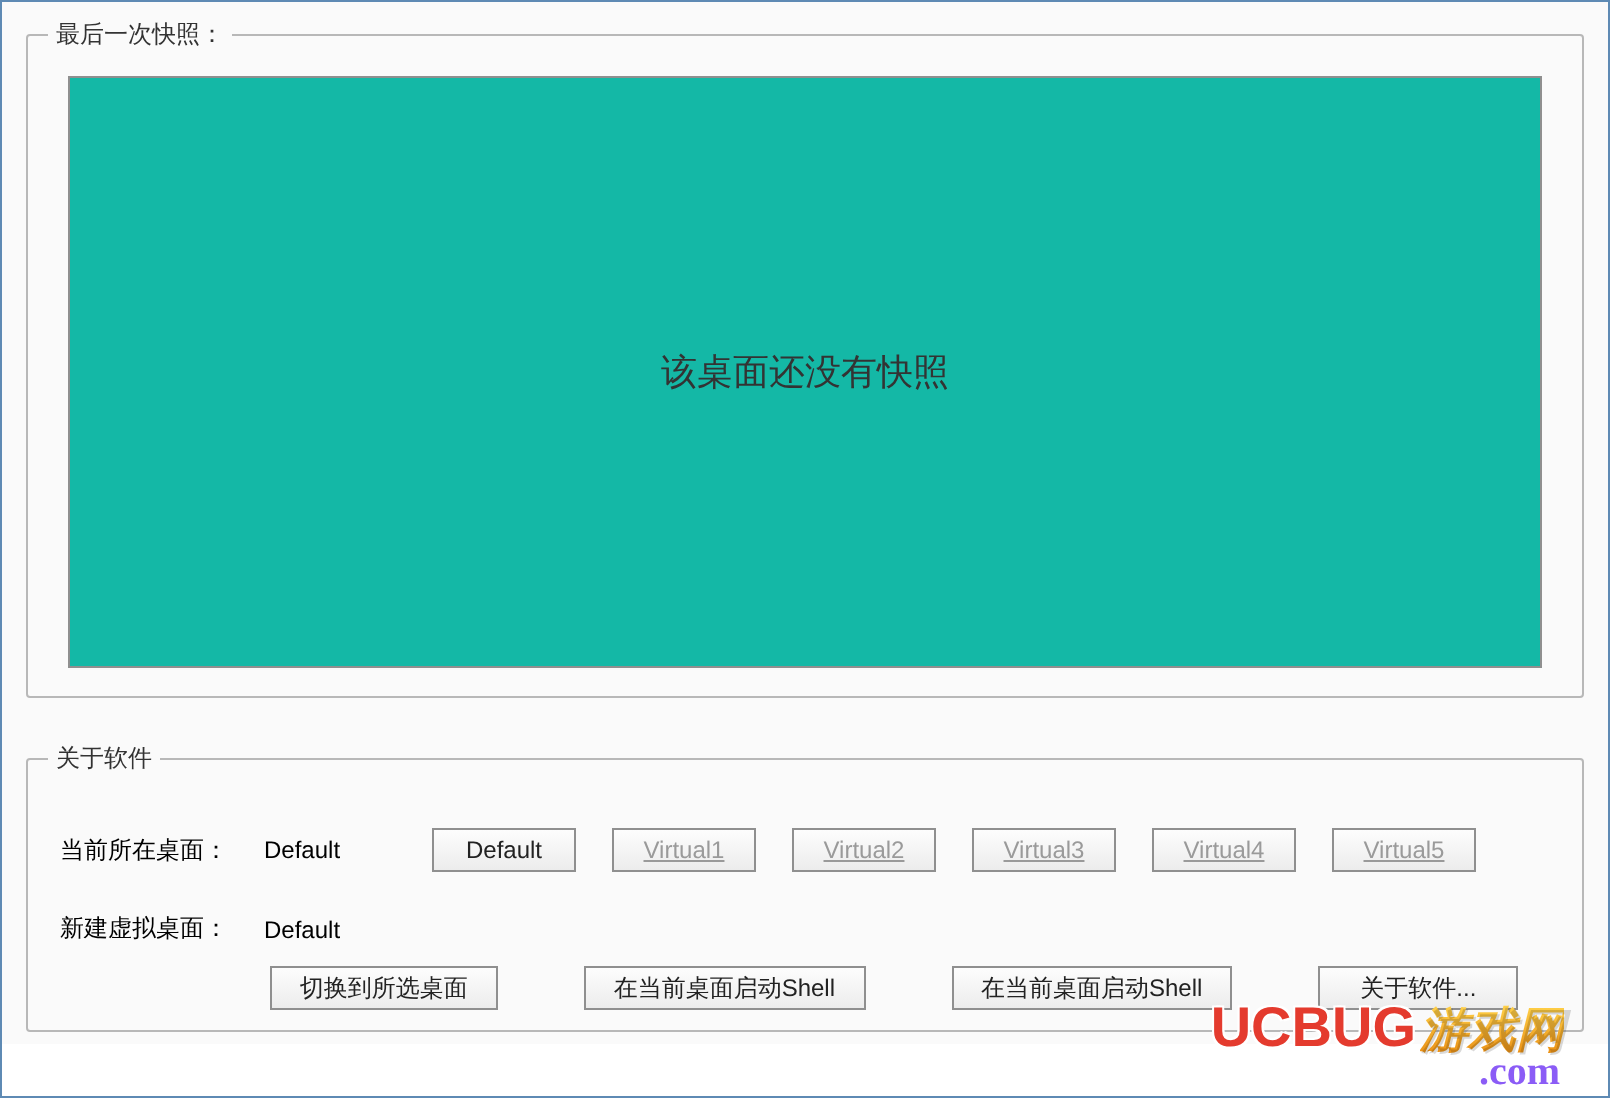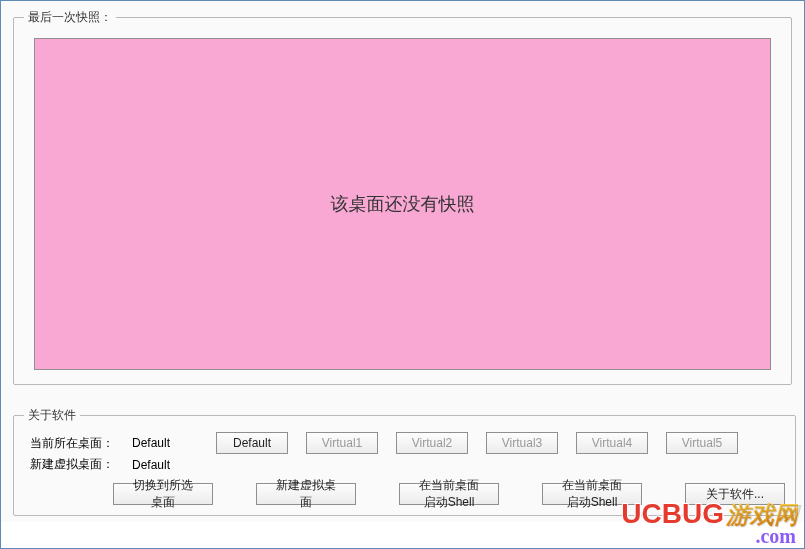--- a/index.html
+++ b/index.html
@@ -68,48 +68,48 @@
     fieldset.group > legend {
       font-size: 12px;
       color: #333;
       padding: 0 4px;
     }
     .snapshot-group { flex: 1; display: flex; flex-direction: column; }
     .snapshot-frame {
       flex: 1;
       margin: 6px 10px 4px 10px;
       border: 1px solid #8f8f8f;
-      background: #f9a8d4;
+      background: #14b8a6;
       display: flex;
       align-items: center;
       justify-content: center;
     }
     .snapshot-empty { font-size: 18px; color: #333; }
     .desktops-group { }
-    .row { display: flex; align-items: center; gap: 8px; margin-top: 2px; }
+    .row { display: flex; align-items: center; gap: 8px; margin-top: 20px; }
     .row-label { width: 100px; text-align: left; padding-left: 6px; }
     .row-value { width: 72px; }
     .desk-btns { display: flex; gap: 18px; margin-left: 4px; }
     .desk-btn, .action-btn {
       height: 22px;
       border: 1px solid #8f8f8f;
       background: linear-gradient(to bottom,#fdfdfd,#ececec);
       font-size: 12px;
       padding: 0 10px;
       min-width: 72px;
       cursor: default;
       display: inline-flex; align-items: center; justify-content: center;
       color: #222;
     }
-    .desk-btn.disabled { color: #9a9a9a; }
+    .desk-btn.disabled { color: #9a9a9a; text-decoration: underline; }
     .actions-row { display: flex; gap: 14px; justify-content: center; margin-top: 10px; padding-left: 60px; }
     .action-btn { min-width: 100px; padding: 0 14px; margin-left: 29px; }
     .watermark {
       position: absolute;
-      right: 6px;
+      right: 22px;
       bottom: 2px;
       text-align: right;
       pointer-events: none;
       line-height: 1;
     }
     .watermark .wm-main {
       font-family: Arial Black, Arial, sans-serif;
       font-weight: 900;
       font-size: 28px;
       color: #e43b2e;
@@ -167,21 +167,20 @@
         </div>
       </div>
 
       <div class="row">
         <span class="row-label">新建虚拟桌面：</span>
         <span class="row-value">Default</span>
       </div>
 
       <div class="actions-row">
         <button class="action-btn">切换到所选桌面</button>
-        <button class="action-btn">新建虚拟桌面</button>
         <button class="action-btn">在当前桌面启动Shell</button>
         <button class="action-btn">在当前桌面启动Shell</button>
         <button class="action-btn">关于软件...</button>
       </div>
     </fieldset>
 
   </div>
 
   <div class="watermark">
     <div>

